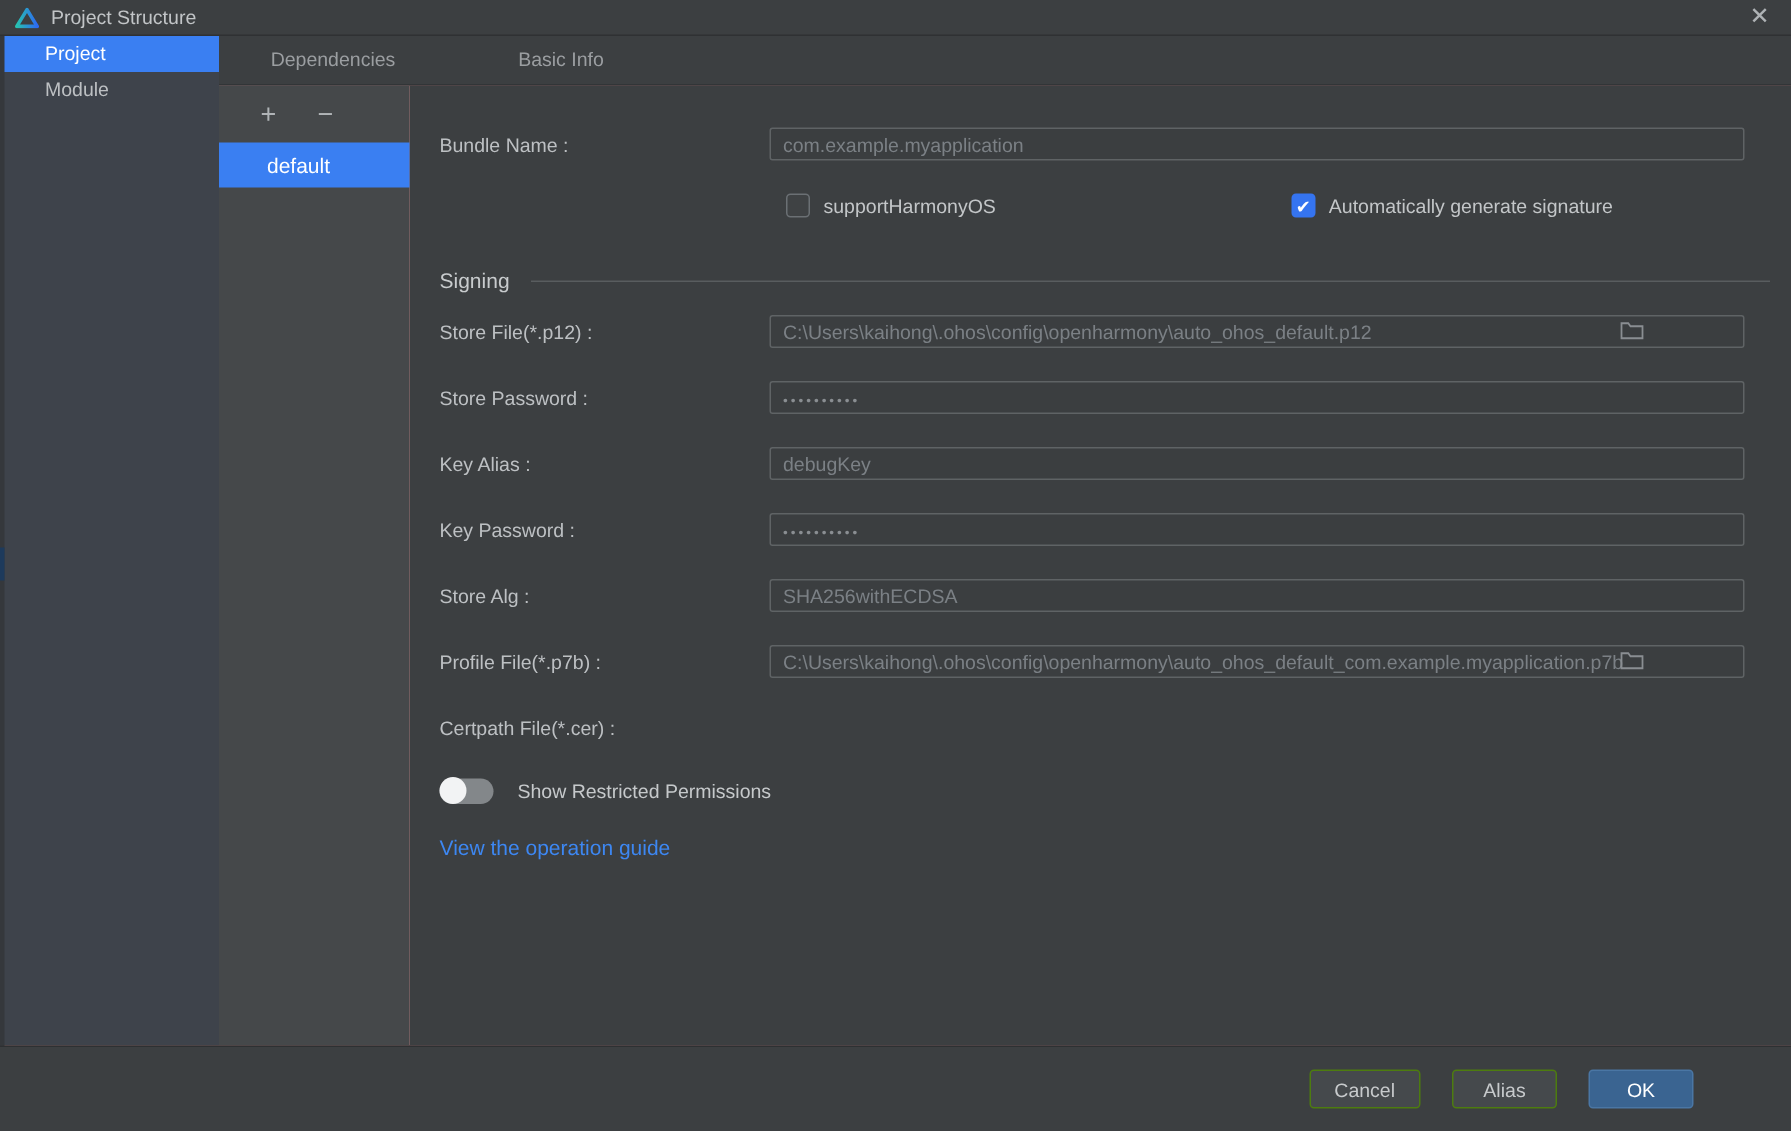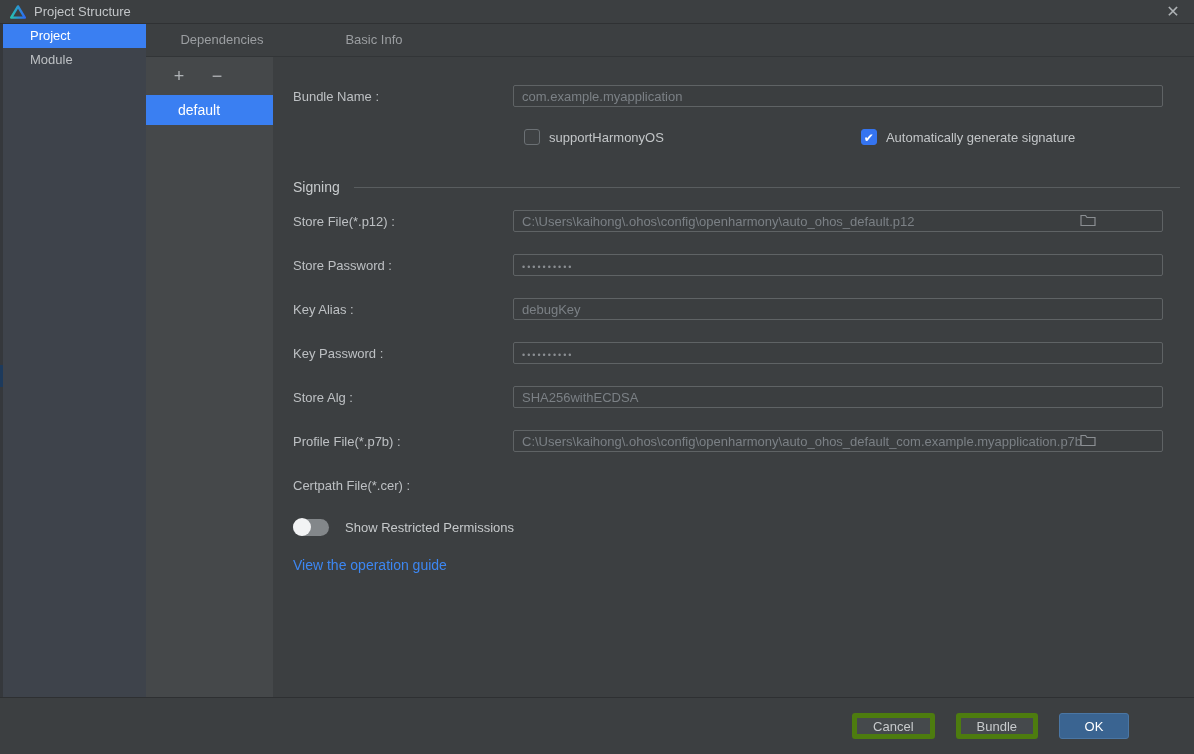--- a/index.html
+++ b/index.html
@@ -81,21 +81,21 @@
   .guide-link { margin-top:21px; font-size:14px; color:#3d87f2; width:fit-content; }
   
   .footer {
     position:absolute; left:0; right:0; bottom:0; height:57px;
     background:#3c3f41; border-top:1px solid #2e3032;
     display:flex; align-items:center; justify-content:flex-end;
     padding-right:65px; gap:21px; z-index:5;
   }
   .btn {
     height:26px; min-width:70px; padding:0 16px; border-radius:3px;
-    font-size:13px; color:#c7cacc; background:#45494c; border:5px solid #4d7c0f;
+    font-size:13px; color:#c7cacc; background:#45494c; border:1px solid #4d7c0f;
     display:flex; align-items:center; justify-content:center;
   }
   .btn.primary { background:#3a6491; border:1px solid #4a76a4; color:#ffffff; }
   svg { display:block; }
 </style>
 </head>
 <body>
 
 <div id="window">
 
@@ -242,17 +242,17 @@
       </span>
       <span class="toggle-label">Show Restricted Permissions</span>
     </div>
 
     <div class="guide-link">View the operation guide</div>
 
   </div>
 
   <div class="footer">
     <div class="btn">Cancel</div>
-    <div class="btn">Bundle</div>
+    <div class="btn">Alias</div>
     <div class="btn primary">OK</div>
   </div>
 
 </div>
 
 </body></html>

